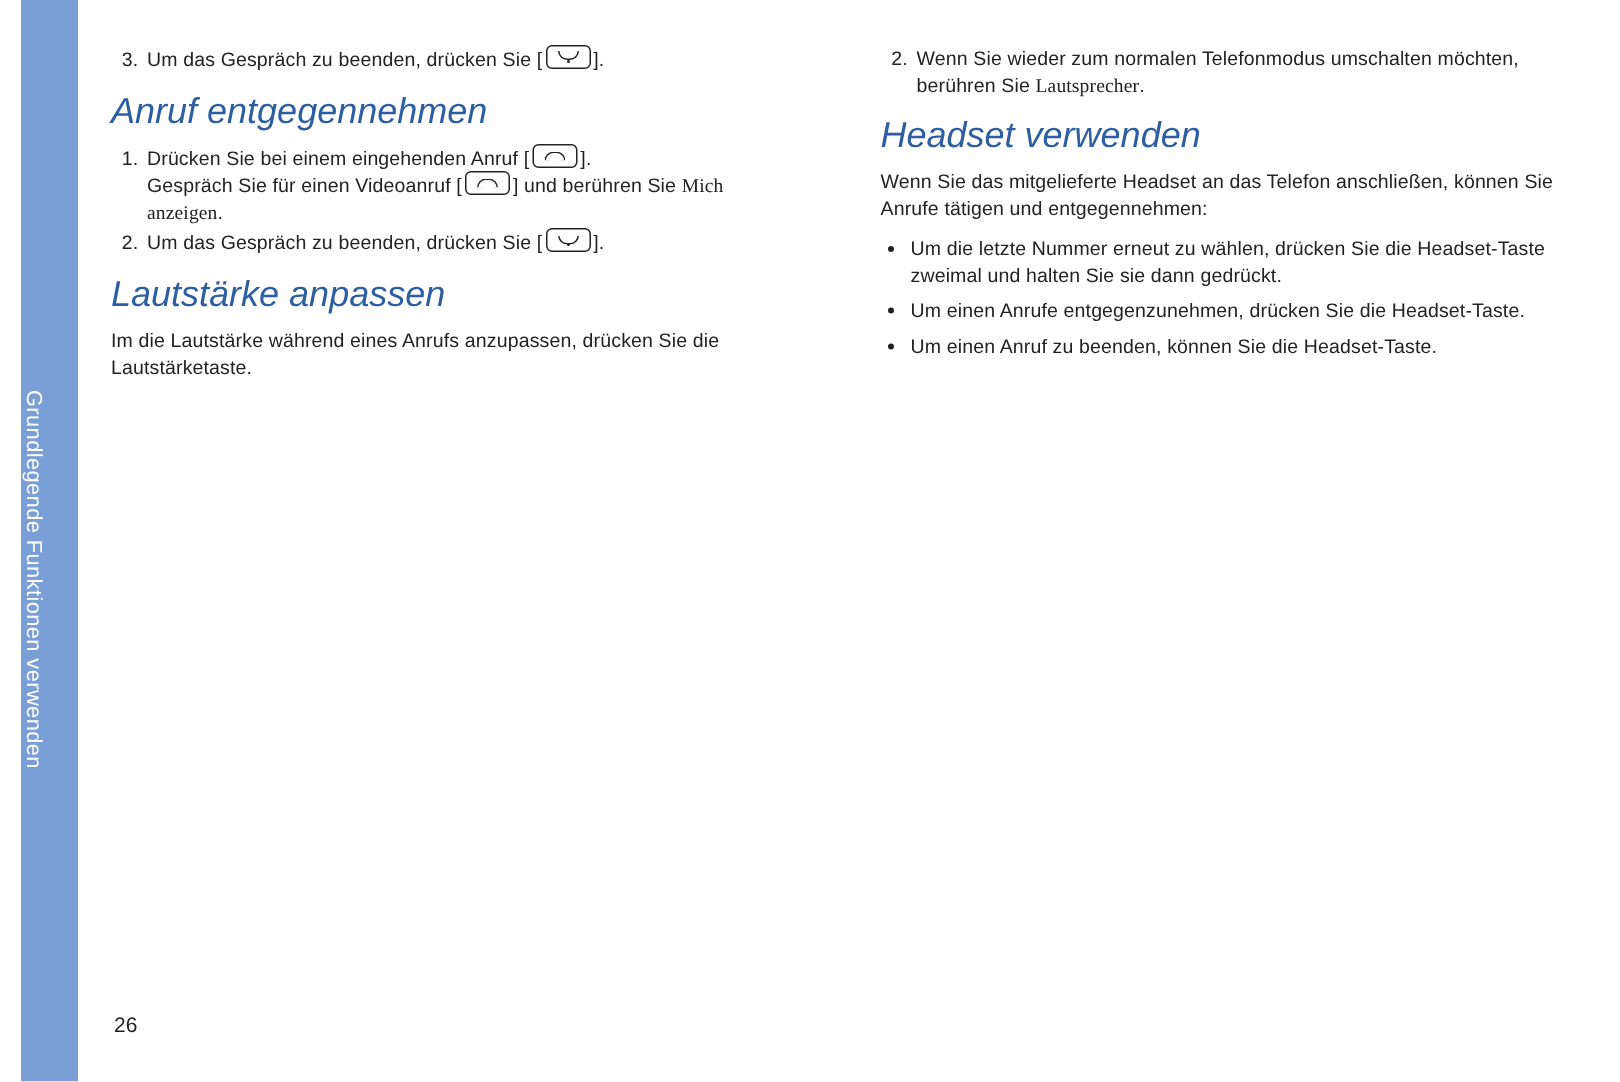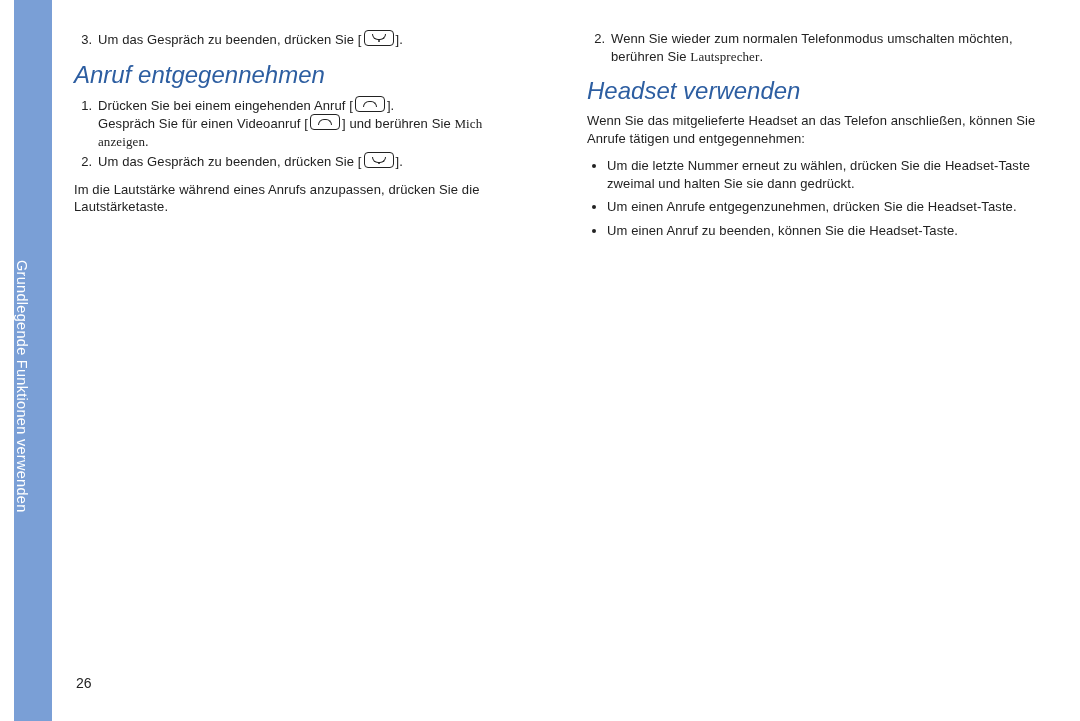--- a/index.html
+++ b/index.html
@@ -145,20 +145,21 @@
     <ol>
       <li>
         <span>Drücken Sie bei einem eingehenden Anruf [</span><span class="icon-call"></span><span>].</span><br>
         <span>Gespräch Sie für einen Videoanruf [</span><span class="icon-call"></span><span>] und berühren Sie </span><span class="semi">Mich anzeigen</span><span>.</span>
       </li>
       <li>
         <span>Um das Gespräch zu beenden, drücken Sie [</span><span class="icon-end"></span><span>].</span>
       </li>
     </ol>
 
+    <div class="heading">Lautstärke anpassen</div>
     <p>Im die Lautstärke während eines Anrufs anzupassen, drücken Sie die Lautstärketaste.</p>
 
 
   </div>
 
   <div class="col">
 
     <ol start="2">
       <li>
         <span>Wenn Sie wieder zum normalen Telefonmodus umschalten möchten, berühren Sie </span><span class="semi">Lautsprecher</span><span>.</span>

